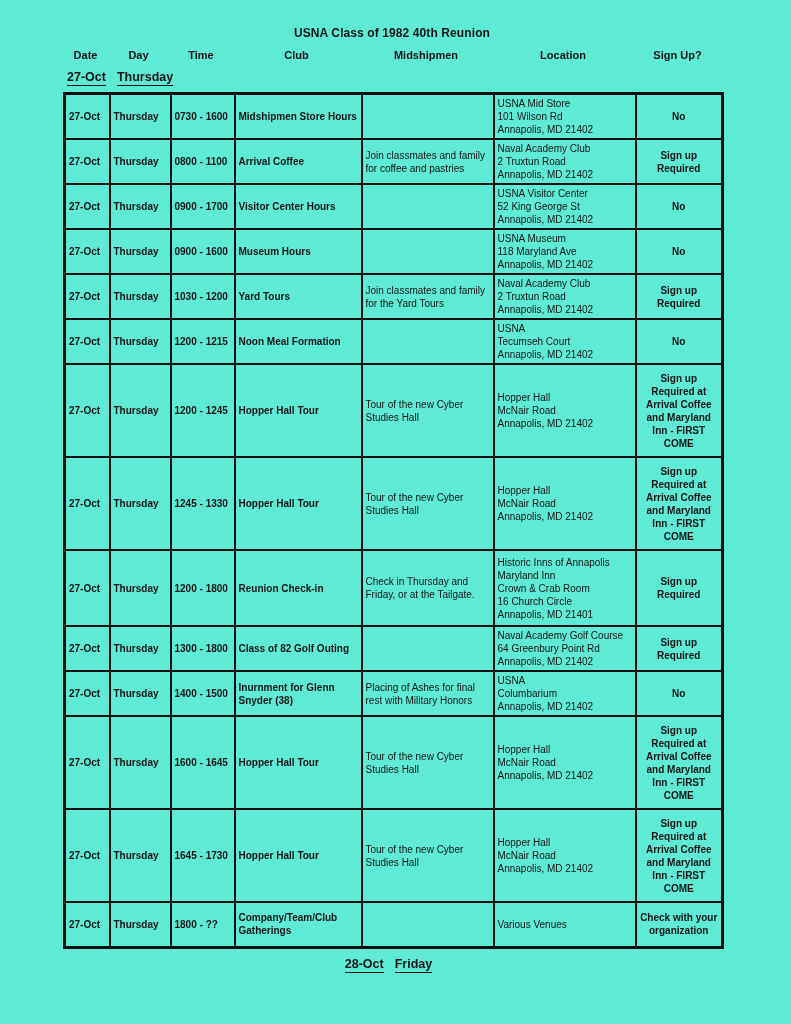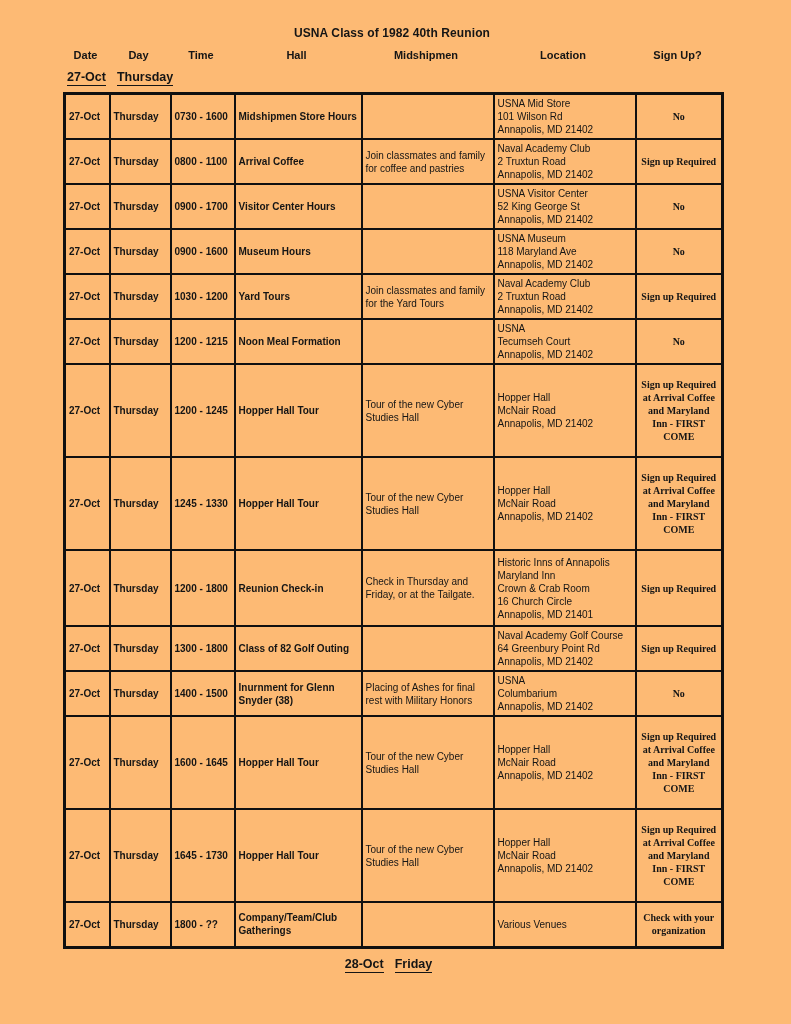--- a/index.html
+++ b/index.html
@@ -3,21 +3,21 @@
 <meta charset="utf-8">
 <style>
   html,body{margin:0;padding:0;}
   body{
     width:791px;height:1024px;
     background:#ffffff;
     font-family:"Liberation Sans", sans-serif;
     color:#151515;
     -webkit-font-smoothing:antialiased;
   }
-  .page{position:relative;width:791px;height:1024px;background:#fdba74;overflow:hidden;}
+  .page{position:relative;width:791px;height:1024px;background:#5eead4;overflow:hidden;}
   .content{position:absolute;left:63px;top:0;width:658px;}
 
   .doc-title{
     margin-top:26px;
     text-align:center;
     font-size:12px;
     font-weight:600;
     letter-spacing:0.1px;
   }
 
@@ -69,38 +69,37 @@
   td.c-date{padding-left:2px;padding-right:1px;}
   td.c-time{font-weight:bold;font-size:10px;white-space:nowrap;padding-left:3px;margin-left:41px;}
   td.c-desc{font-weight:normal;}
   td.c-loc{font-weight:normal;white-space:pre-line;padding-left:4px;}
   td.c-signup{
     font-weight:bold;
     text-align:center;
     font-size:10px;
     line-height:13.5px;
     padding:1px;
-    font-family:Liberation Serif, serif;
   }
 
   .footer-heading{margin-top:8px;text-align:center;}
 </style>
 </head>
 <body>
 
 <div class="page">
   <div class="content">
 
     <div class="doc-title">USNA Class of 1982 40th Reunion</div>
 
     <div class="col-headers">
       <div class="col-h">Date</div>
       <div class="col-h">Day</div>
       <div class="col-h">Time</div>
-      <div class="col-h">Hall</div>
+      <div class="col-h">Club</div>
       <div class="col-h">Midshipmen</div>
       <div class="col-h">Location</div>
       <div class="col-h">Sign Up?</div>
     </div>
 
     <div class="section-heading">
       <span class="sec-part">27-Oct</span><span class="sec-part">Thursday</span>
     </div>
 
     <table class="schedule">

